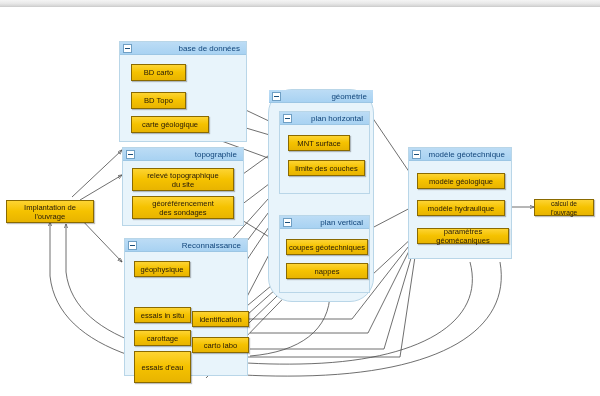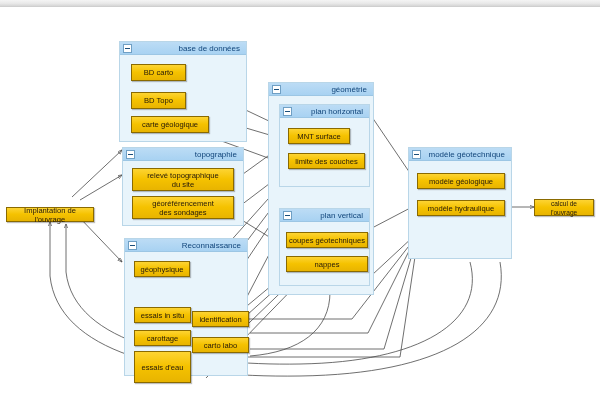--- a/index.html
+++ b/index.html
@@ -146,21 +146,21 @@
     </div>
     <div class="node" style="left:9px;top:22px;width:56px;height:16px;">géophysique</div>
     <div class="node" style="left:9px;top:68px;width:57px;height:16px;">essais in situ</div>
     <div class="node" style="left:9px;top:91px;width:57px;height:16px;">carottage</div>
     <div class="node" style="left:9px;top:112px;width:57px;height:32px;">essais d'eau</div>
   </div>
 
   <div class="node" style="left:192px;top:311px;width:57px;height:16px;">identification</div>
   <div class="node" style="left:192px;top:337px;width:57px;height:16px;">carto labo</div>
 
-  <div class="panel" style="left:268px;top:82px;width:106px;height:213px;">
+  <div class="panel" style="left:268px;top:89px;width:106px;height:213px;border-radius:24px;">
     <div class="phead">
       <span class="collapse"></span>
       <span class="ptitle">géométrie</span>
     </div>
 
     <div class="panel" style="left:10px;top:21px;width:91px;height:83px;">
       <div class="phead">
         <span class="collapse"></span>
         <span class="ptitle">plan horizontal</span>
       </div>
@@ -178,19 +178,20 @@
     </div>
   </div>
 
   <div class="panel" style="left:408px;top:147px;width:104px;height:112px;">
     <div class="phead">
       <span class="collapse"></span>
       <span class="ptitle">modèle géotechnique</span>
     </div>
     <div class="node" style="left:8px;top:25px;width:88px;height:16px;">modèle géologique</div>
     <div class="node" style="left:8px;top:52px;width:88px;height:16px;">modèle hydraulique</div>
+    <div class="node" style="left:8px;top:80px;width:92px;height:16px;">paramètres géomécaniques</div>
   </div>
 
-  <div class="node" style="left:6px;top:207px;width:88px;height:15px;">Implantation de l'ouvrage</div>
+  <div class="node" style="left:6px;top:200px;width:88px;height:23px;">Implantation de l'ouvrage</div>
 
   <div class="node" style="left:534px;top:199px;width:60px;height:17px;font-size:6.6px;">calcul de l'ouvrage</div>
 
 </div>
 
 </body></html>

